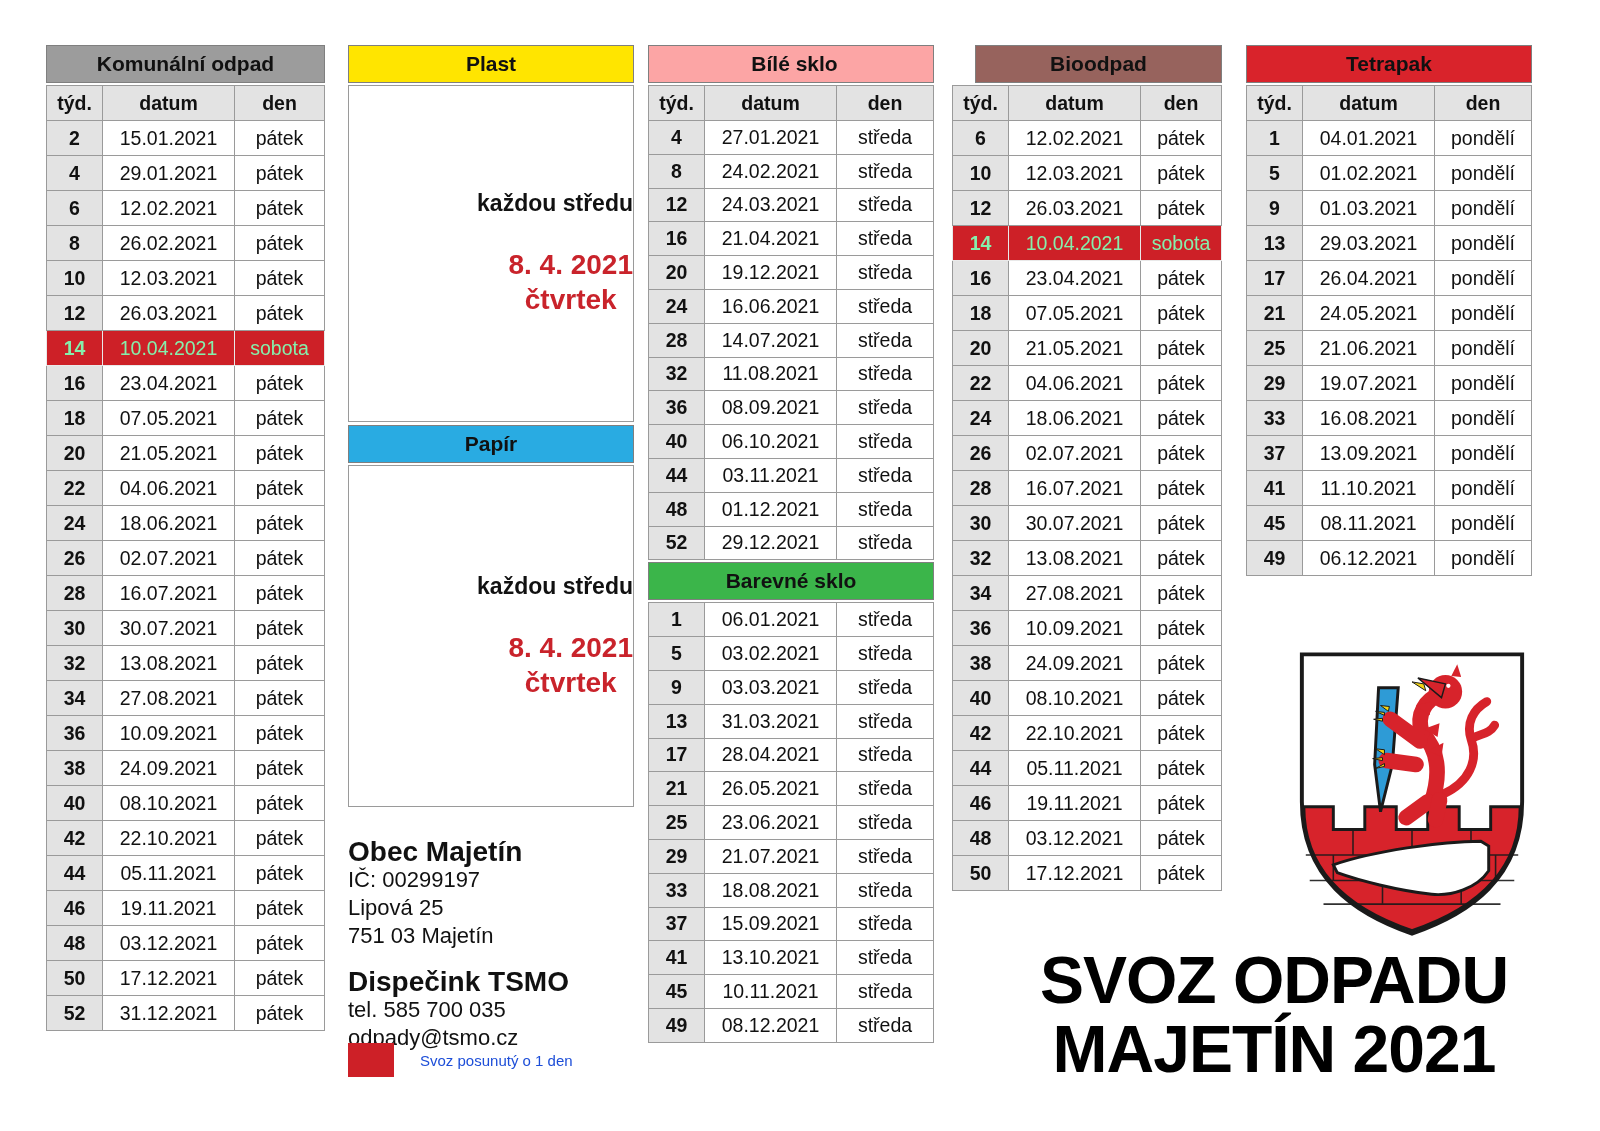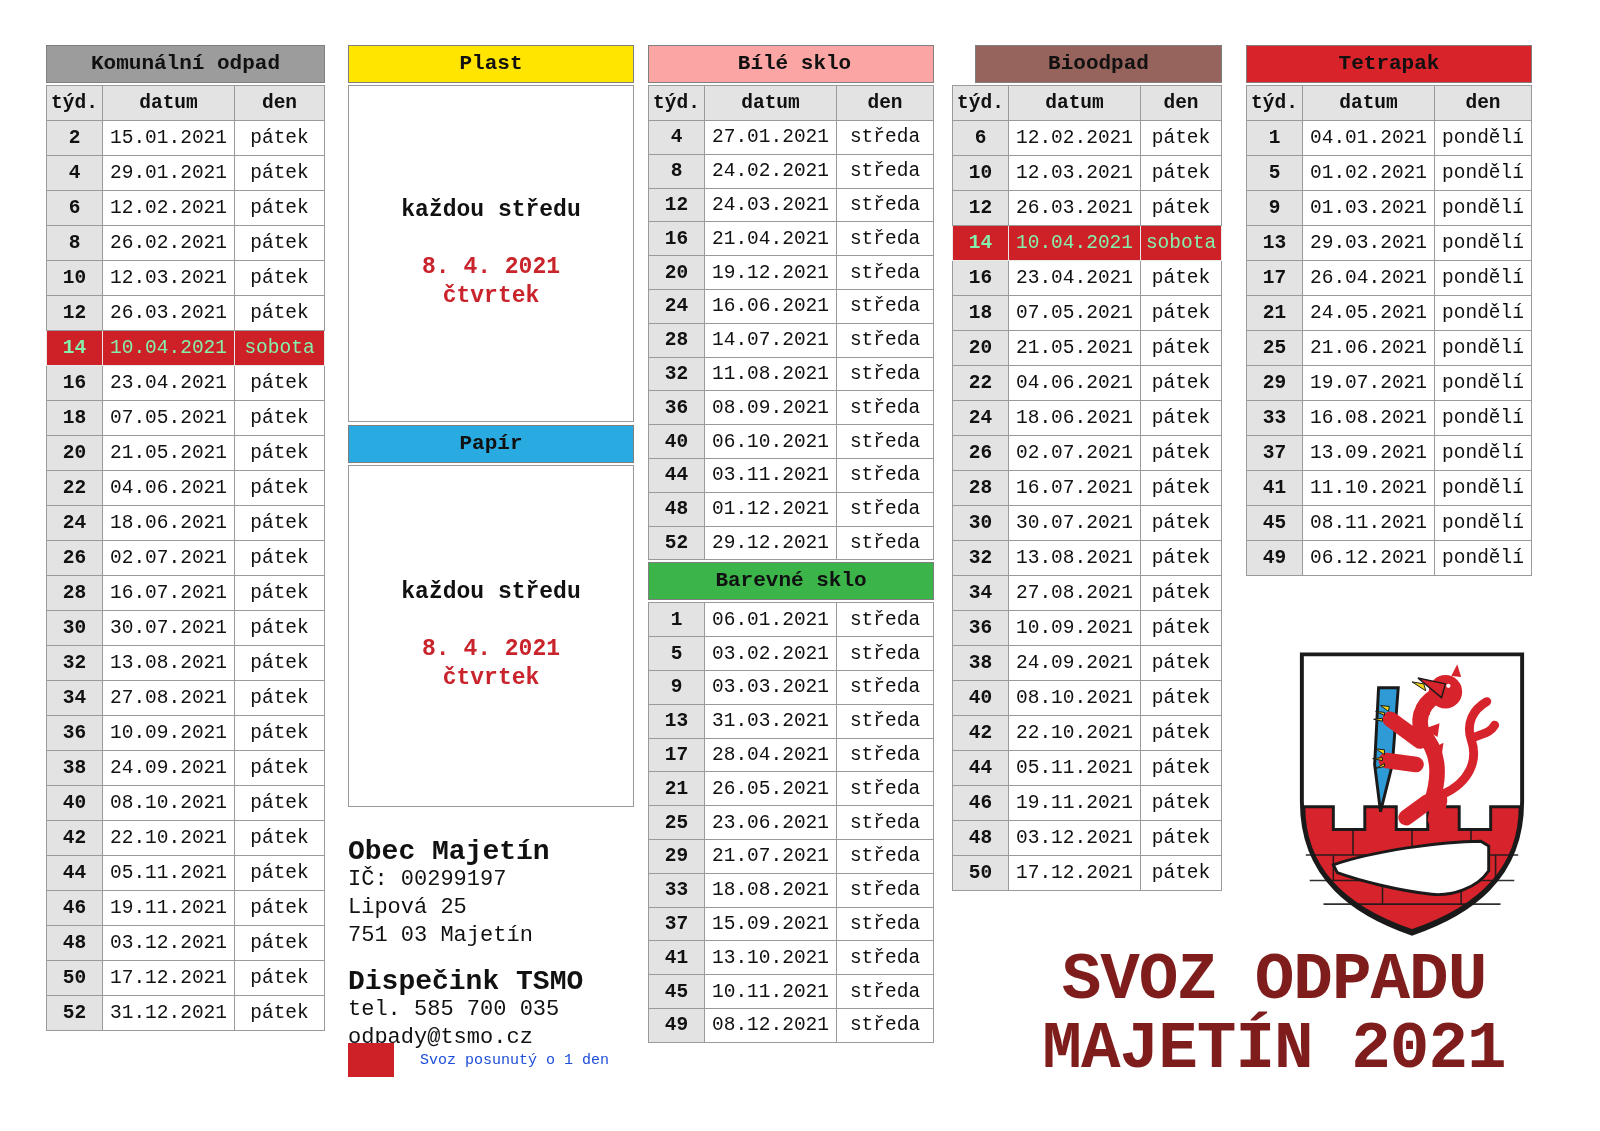--- a/index.html
+++ b/index.html
@@ -1,19 +1,19 @@
 <!DOCTYPE html>
 <html><head>
 <meta charset="utf-8">
 <style>
   * { margin:0; padding:0; box-sizing:border-box; }
   html,body { background:#ffffff; }
   .page {
     position:relative; width:1600px; height:1131px; background:#ffffff;
-    font-family:Liberation Mono, monospace; color:#111; overflow:hidden;
+    font-family:Liberation Sans, sans-serif; color:#111; overflow:hidden;
   }
   .col { position:absolute; top:45px; }
 
   .tbl-header {
     height:38px; line-height:36px; text-align:center;
     font-size:21px; font-weight:bold; color:#111;
     border:1px solid #7f7f7f; margin-bottom:2px;
   }
   .cal-table {
     width:100%; border-collapse:collapse; table-layout:fixed; background:#fff;
@@ -27,38 +27,38 @@
   .cal-table td.w { background:#e3e3e3; font-weight:bold; }
   .cal-table col.c-w { width:56px; }
   .cal-table col.c-d { width:132px; }
   .cal-table tr.hl td { background:#cd2027; color:#86efac; border-color:#e9e9e9; }
   .cal-table tr.hl td.w { background:#cd2027; }
   .tight td { height:33.8px; }
 
   .panel { position:absolute; left:348px; width:286px; }
   .panel-body {
     border:1px solid #9a9a9a; background:#fff;
-    display:flex; flex-direction:column; align-items:center; justify-content:center;
+    display:flex; flex-direction:column; align-items:flex-end; justify-content:center;
   }
   .panel-note { font-size:23px; font-weight:bold; color:#111; }
-  .panel-date { margin-top:30px; font-size:23px; font-weight:bold; color:#c9232b; text-align:center; line-height:1.25; }
+  .panel-date { margin-top:30px; font-size:28px; font-weight:bold; color:#c9232b; text-align:center; line-height:1.25; }
 
   .contact { position:absolute; left:348px; top:838px; font-size:22px; line-height:28px; color:#111; }
   .contact .b { font-weight:bold; font-size:28px; }
   .contact .grp { margin-bottom:18px; }
 
   .legend { position:absolute; left:348px; top:1043px; display:flex; align-items:center; }
   .legend-swatch { width:46px; height:34px; background:#cd2027; }
   .legend-label { margin-left:26px; font-size:15px; color:#1d4ed8; }
 
   .coat { position:absolute; left:1294px; top:638px; width:236px; height:312px; }
 
   .big-title {
     position:absolute; left:988px; top:946px; width:572px; text-align:center;
-    color:#7f1d1d; font-weight:bold; font-size:66px; line-height:69px; letter-spacing:-1px;
+    color:#000000; font-weight:bold; font-size:66px; line-height:69px; letter-spacing:-1px;
     white-space:nowrap;
   }
 </style>
 </head>
 <body>
 
 <div class="page">
 
   <section class="col" style="left:46px; width:279px;">
     <div class="tbl-header" style="background-color: rgb(156, 156, 156);">Komunální odpad</div>

